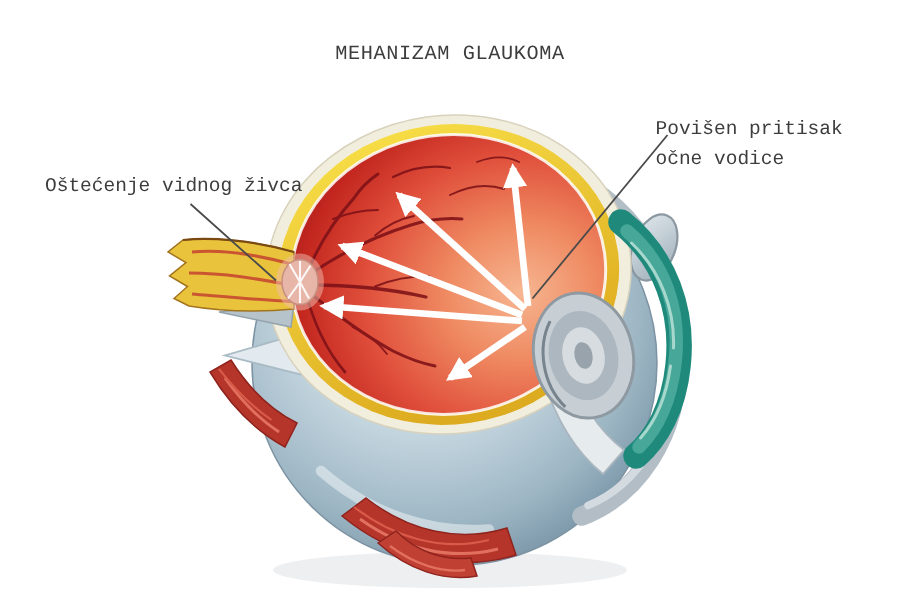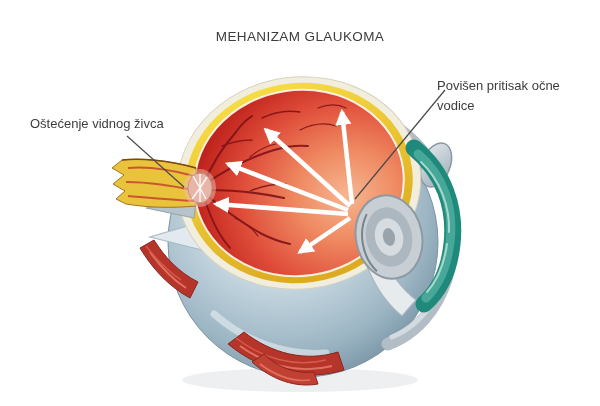--- a/index.html
+++ b/index.html
@@ -1,18 +1,18 @@
 <!DOCTYPE html>
 <html><head>
 <meta charset="utf-8">
 <style>
   html,body{margin:0;padding:0;background:#ffffff;}
   .stage{
     position:relative;width:600px;height:406px;background:#ffffff;
-    font-family:Liberation Sans, sans-serif;overflow:hidden;
+    font-family:Liberation Mono, monospace;overflow:hidden;
   }
   .stage svg{position:absolute;left:0;top:0;}
   .title{
     position:absolute;top:29px;left:0;width:100%;text-align:center;
     font-size:13.5px;color:#3d3d3d;letter-spacing:.4px;
   }
   .label{position:absolute;font-size:13px;color:#3d3d3d;}
   .label-left{left:30px;top:116px;white-space:nowrap;}
   .label-right{left:437px;top:76px;width:150px;line-height:1.5;}
 </style>

